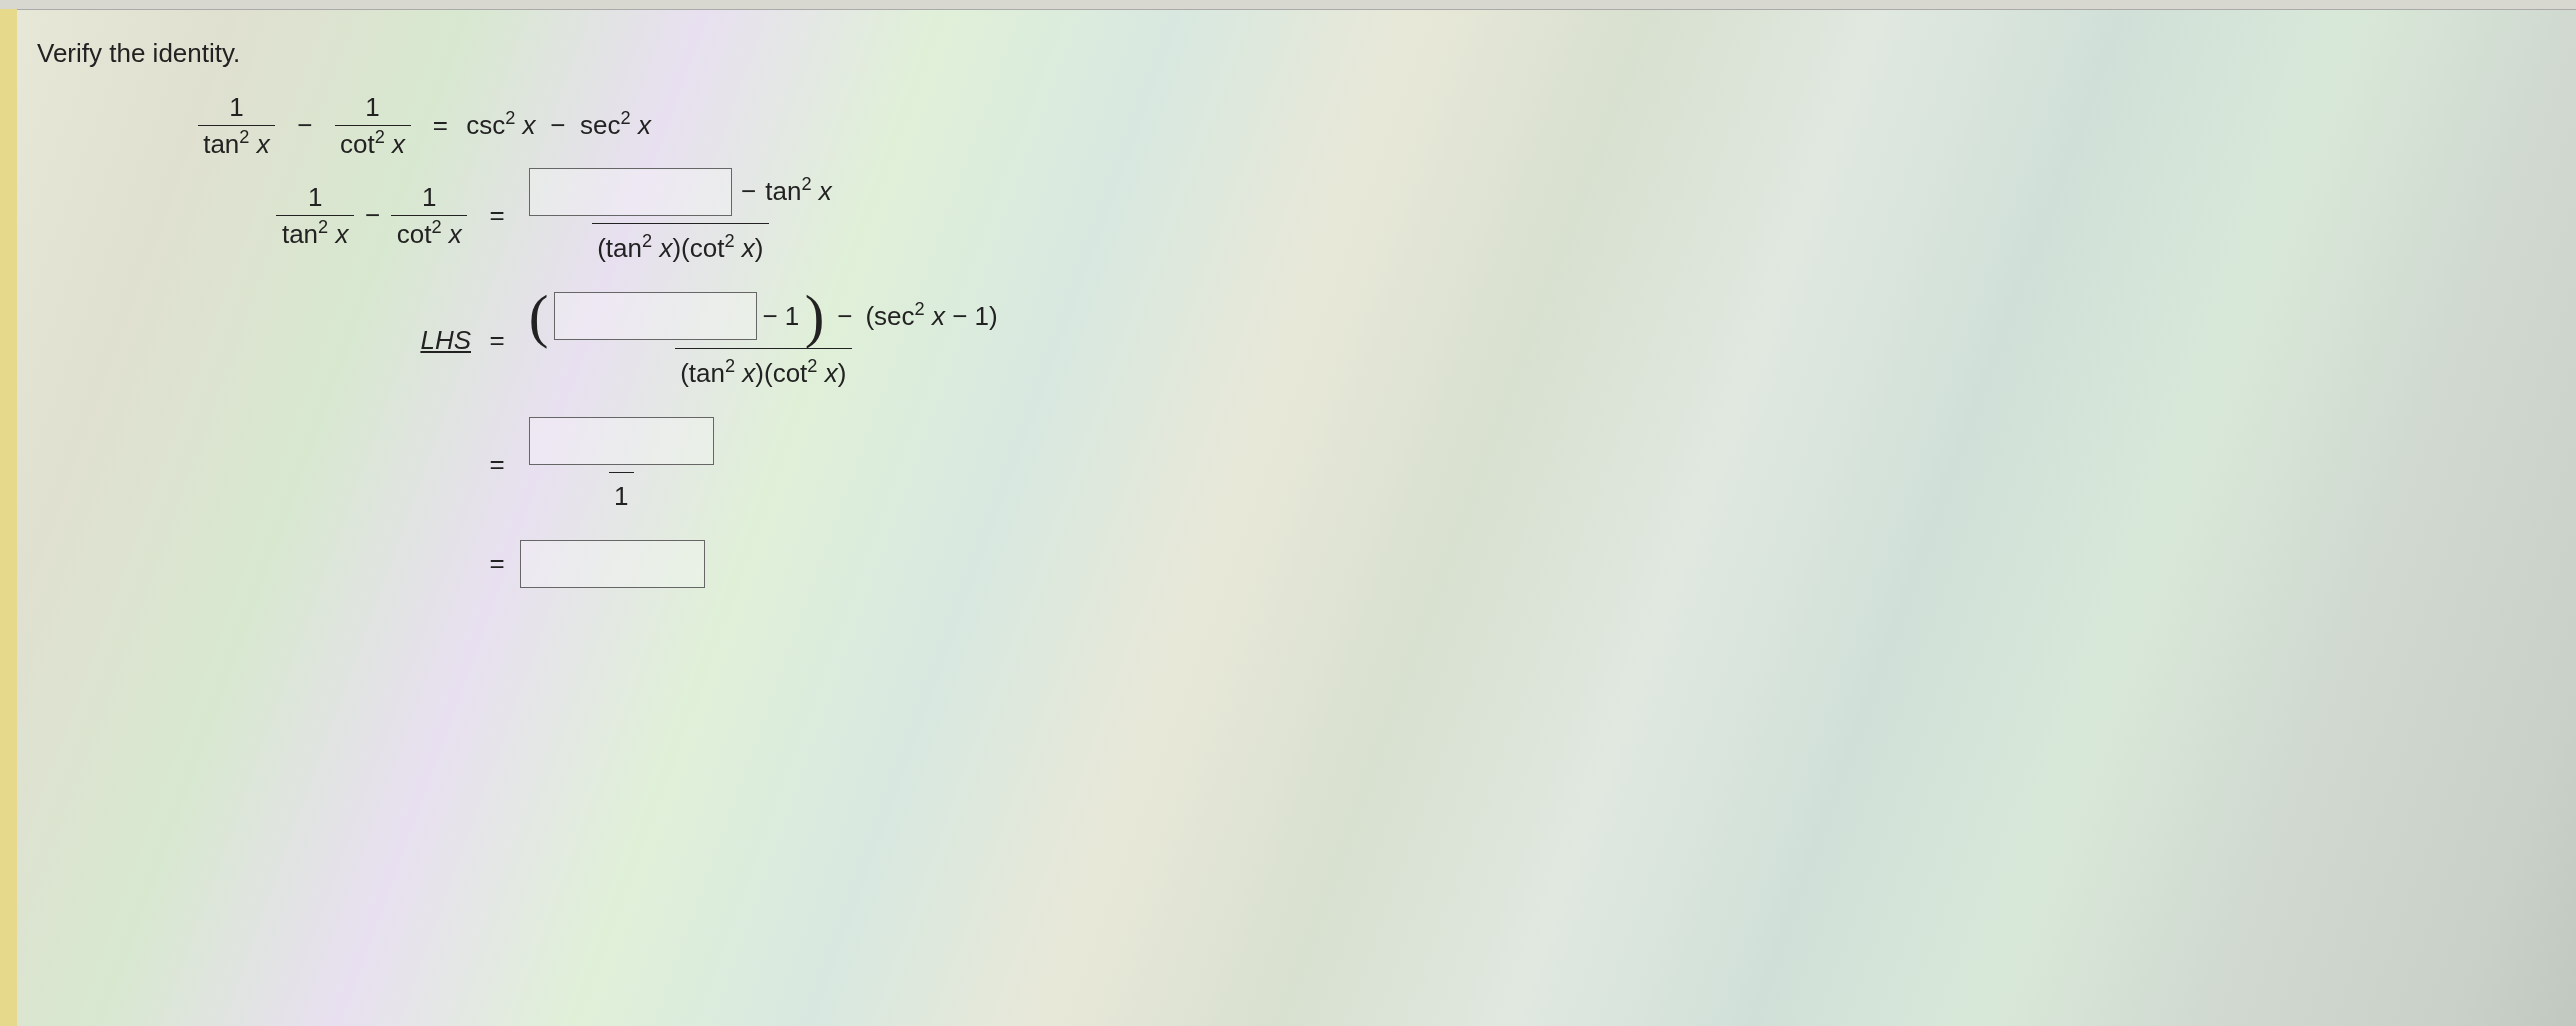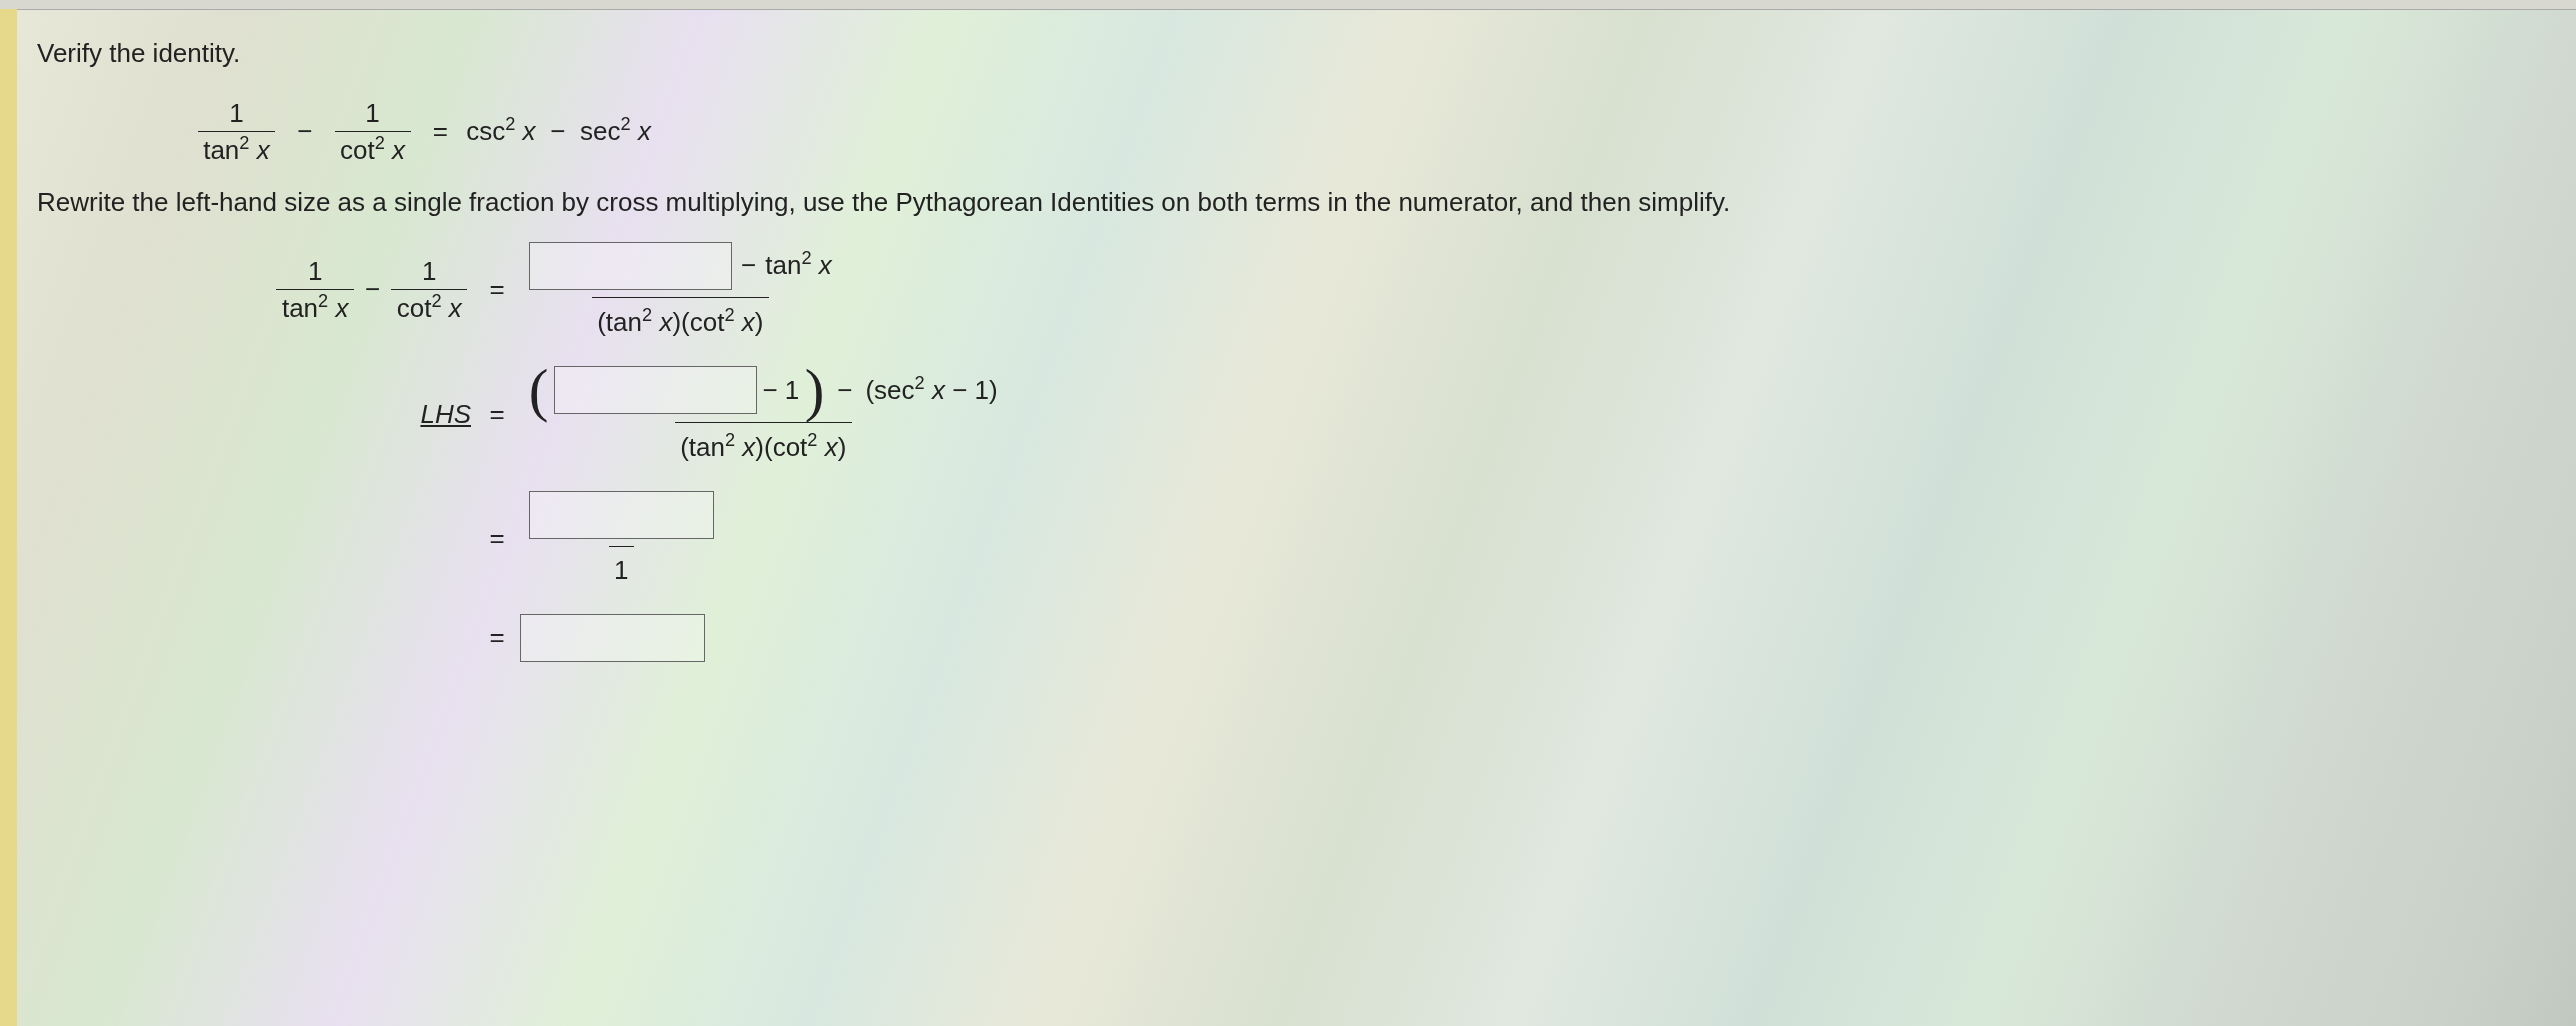--- a/index.html
+++ b/index.html
@@ -26,21 +26,21 @@
     height: 9.2px;
     background: #d8d8d0;
     border-bottom: 0.9px solid #aaa;
   }
   .content {
     padding: 28px 37px 37px 37px;
     color: #222;
     font-size: 26px;
   }
   .prompt {
-    margin-bottom: 21px;
+    margin-bottom: 15px;
   }
   .eqline {
     display: inline-flex;
     align-items: center;
     gap: 11px;
     margin-left: 157px;
     margin-top: 7.4px;
     margin-bottom: 7.4px;
   }
   .instruction {
@@ -146,21 +146,20 @@
       </span>
     </span>
     <span class="op">=</span>
     <span>
       <span class="fn">csc</span><sup>2</sup>&nbsp;<span class="var-x">x</span>
       <span class="op">−</span>
       <span class="fn">sec</span><sup>2</sup>&nbsp;<span class="var-x">x</span>
     </span>
   </div>
 
-  <div class="instruction">Rewrite the left-hand size as a single fraction by cross multiplying, use the Pythagorean Identities on both terms in the numerator, and then simplify.</div>
 
   <div class="work-area">
 
     <div class="work-row">
       <div class="lhs-col">
         <span class="frac">
           <span class="num">1</span>
           <span class="den">
             <span class="fn">tan</span><sup>2</sup>&nbsp;<span class="var-x">x</span>
           </span>

